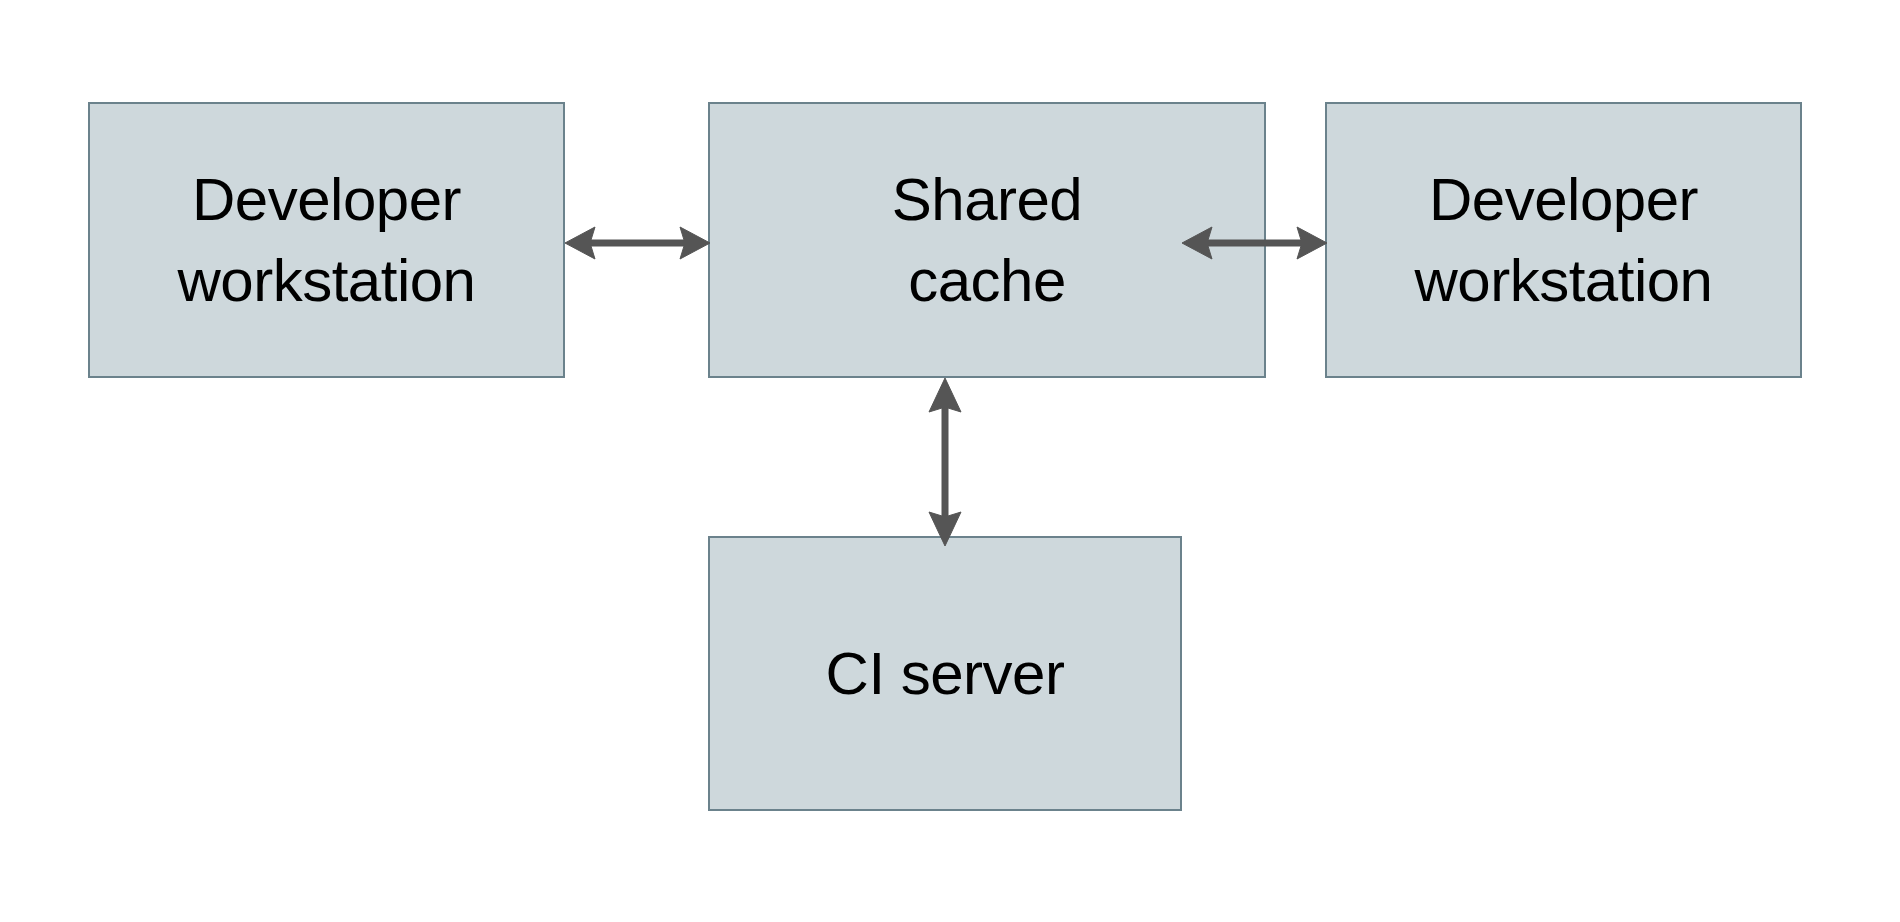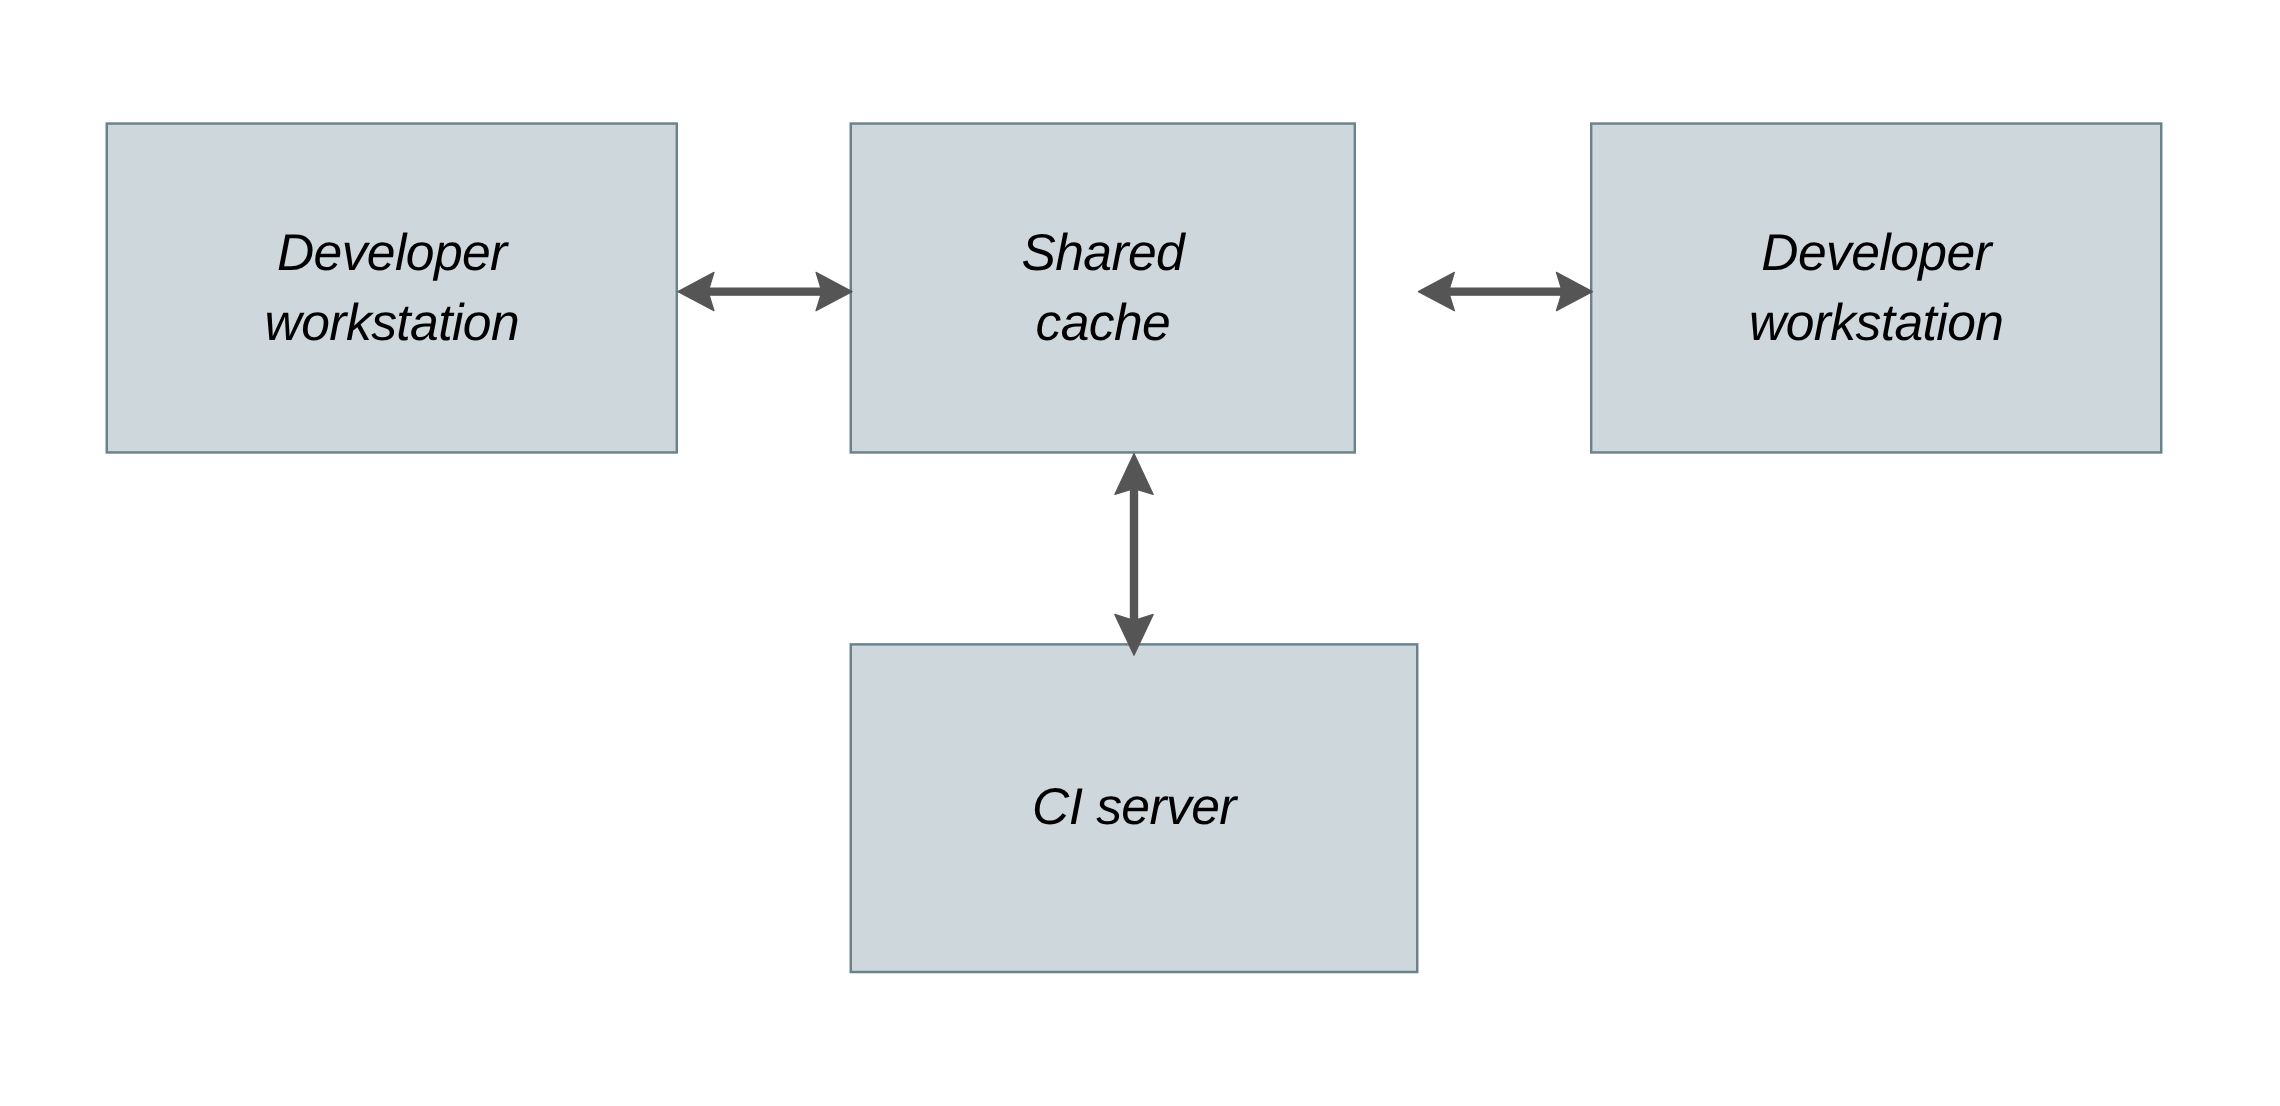--- a/index.html
+++ b/index.html
@@ -22,31 +22,30 @@
     box-sizing: border-box;
     background: #ced8dc;
     border: 2px solid #6b828c;
     display: flex;
     align-items: center;
     justify-content: center;
     text-align: center;
   }
   .node-label {
     font-family: "Liberation Sans", sans-serif;
-    font-size: 43px;
+    font-size: 60px;
     line-height: 1.35;
     color: #000000;
     letter-spacing: -0.5px;
     white-space: pre-line;
     padding: 0 6px;
-    font-style: italic;
   }
   
   #node-dev-left    { left: 88px;   top: 102px; width: 477px; height: 276px; }
-  #node-shared      { left: 708px;  top: 102px; width: 422px; height: 276px; }
+  #node-shared      { left: 708px;  top: 102px; width: 558px; height: 276px; }
   #node-dev-right   { left: 1325px; top: 102px; width: 477px; height: 276px; }
   #node-ci          { left: 708px;  top: 536px; width: 474px; height: 275px; }
 
   .edge {
     position: absolute;
   }
   .edge svg { display: block; overflow: visible; }
 
   #edge-left   { left: 565px;  top: 222px; width: 145px; height: 42px; }
   #edge-right  { left: 1182px; top: 222px; width: 145px; height: 42px; }

